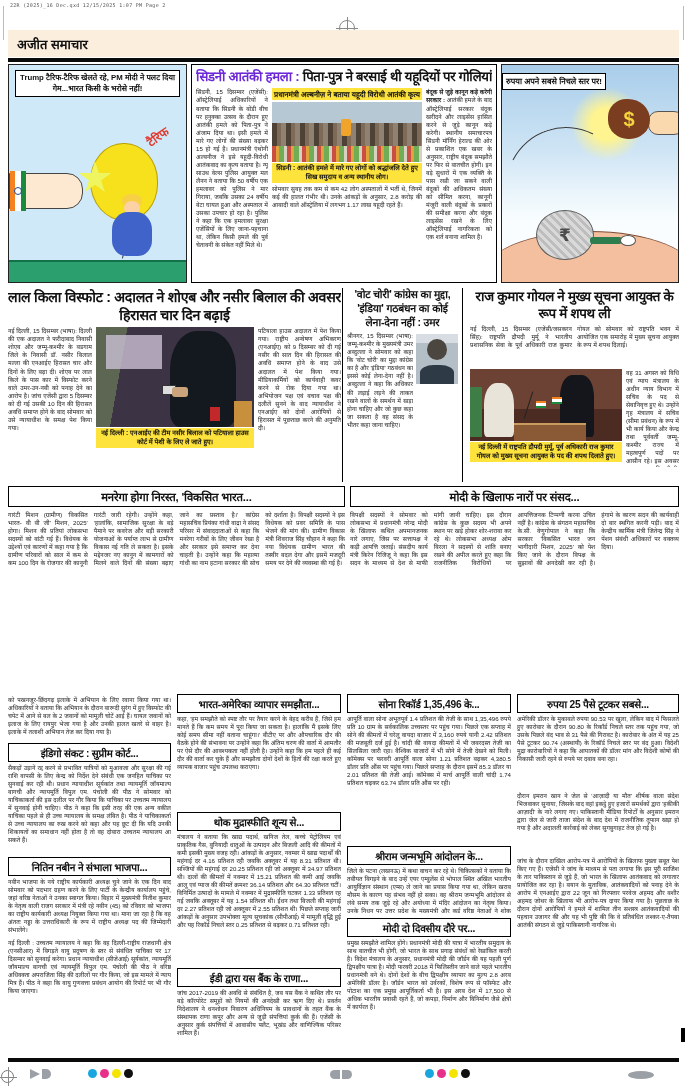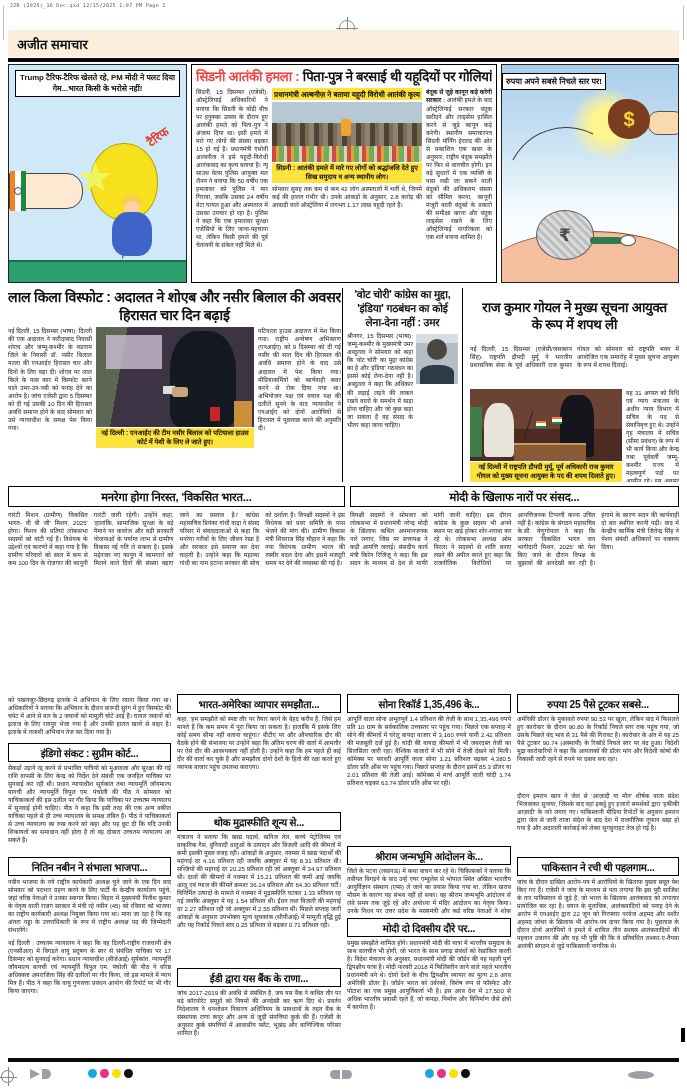--- a/index.html
+++ b/index.html
@@ -49,21 +49,21 @@
   .trump{position:absolute;right:26px;bottom:24px;width:52px;height:64px;z-index:2}
   .t-hair{position:absolute;left:14px;top:0;width:20px;height:12px;background:#f7d046;border-radius:50% 50% 30% 30%}
   .t-face{position:absolute;left:16px;top:7px;width:16px;height:14px;background:#fcd1a6;border-radius:50%}
   .t-body{position:absolute;left:4px;top:18px;width:40px;height:44px;background:#3f63c8;border-radius:40% 40% 35% 35%}
   .floorL{position:absolute;left:0;right:0;bottom:0;height:20px;background:#2ba06e;border-top:2px solid #13714a}
 
   
   .lead{left:191px;top:64px;width:306px;height:219px;border:1px solid #000;background:#fff;padding:2px 4px}
   .lead-head{text-align:center;white-space:nowrap;font-weight:bold;font-size:13.2px;letter-spacing:-.3px;
              line-height:1.55;overflow:hidden}
-  .lead-head .hr{color:#ef4444}
+  .lead-head .hr{color:#6d28d9}
   .lead-cols{display:flex;gap:4px;margin-top:1px;height:182px}
   .lcol{width:72px;flex:none}.mcol{width:150px;flex:none}.rcol{flex:1}
   .subhead{background:#ffe33d;font-weight:bold;font-size:7.3px;white-space:nowrap;overflow:hidden;
            padding:1px 2px;margin-bottom:2px;text-align:center}
   .crowd-photo{width:100%;height:60px;position:relative;background:#b6c8d4;overflow:hidden}
   .cp-crowd{position:absolute;top:34%;left:0;right:0;height:40%;
             background:repeating-linear-gradient(90deg,#4e4236 0 5px,#7d6b57 5px 9px,#8f8272 9px 14px)}
   .cp-flowers{position:absolute;bottom:0;left:0;right:0;height:28%;
             background:repeating-linear-gradient(90deg,#c94f43 0 4px,#e0a33c 4px 7px,#6fae57 7px 12px,#d8d0c0 12px 15px)}
   .cp-vest{position:absolute;left:46%;top:28%;width:10px;height:17px;background:#f0a42b;border-radius:2px}
@@ -110,21 +110,21 @@
   .omar-mod{left:342px;top:288px;width:121px;height:194px;border-left:1px solid #000;border-right:1px solid #000;
             padding:0 4px}
   .om-head{font-weight:bold;font-size:10.6px;text-align:center;line-height:1.3;letter-spacing:-.2px;margin:0}
   .om-photo{float:right;width:42px;height:50px;margin:2px 0 2px 3px;position:relative;
             background:linear-gradient(#d7dde2 0 18%,#b4bec6 18% 100%)}
   .omp-head{position:absolute;left:11px;top:5px;width:20px;height:21px;background:#4c4640;border-radius:50%}
   .omp-sh{position:absolute;left:4px;bottom:0;width:34px;height:19px;background:#2e3a45;border-radius:40% 40% 0 0}
   .om-body{margin-top:3px}
 
   .goyal-mod{left:470px;top:288px;width:209px;height:194px}
-  .gy-head{font-weight:bold;font-size:13.4px;text-align:center;line-height:1.3;letter-spacing:-.3px;margin:11px}
+  .gy-head{font-weight:bold;font-size:13.4px;text-align:center;line-height:1.3;letter-spacing:-.3px;margin:0}
   .gy-body{columns:2;column-gap:5px;height:42px;margin-top:2px}
   .gy-row{display:flex;gap:4px;margin-top:2px}
   .gy-pw{width:152px;flex:none}
   .goyal-photo{width:100%;height:72px;position:relative;overflow:hidden;
                background:linear-gradient(#6b4234 0 55%,#4c2c22 55% 100%)}
   .gp-green{position:absolute;left:0;top:18px;width:12px;height:50px;background:#3f7d46}
   .gp-left{position:absolute;left:14px;top:14px;width:30px;height:54px;background:#e9e4da;border-radius:40% 40% 10% 10%}
   .gp-right{position:absolute;right:28px;top:6px;width:34px;height:62px;background:#14161c;border-radius:35% 35% 8% 8%}
   .gp-table{position:absolute;left:44px;bottom:0;width:72px;height:16px;background:#8a5a36;border-top:2px solid #c99b5e}
   .gp-flag1{position:absolute;left:66px;top:32px;width:10px;height:7px;
@@ -365,21 +365,20 @@
 
   <div class="c4" id="col4">
     <div class="sec">
       <div class="box-head">रुपया 25 पैसे टूटकर सबसे...</div>
       <p class="bt" style="height:72px">अमेरिकी डॉलर के मुकाबले रुपया 90.53 पर खुला, लेकिन बाद में फिसलते हुए कारोबार के दौरान 90.80 के रिकॉर्ड निचले स्तर तक पहुंच गया, जो उसके पिछले बंद भाव से 31 पैसे की गिरावट है। कारोबार के अंत में यह 25 पैसे टूटकर 90.74 (अस्थायी) के रिकॉर्ड निचले स्तर पर बंद हुआ। विदेशी मुद्रा कारोबारियों ने कहा कि आयातकों की डॉलर मांग और विदेशी कोषों की निकासी जारी रहने से रुपये पर दबाव बना रहा।</p>
     </div>
     <div class="sec">
       <p class="bt" style="height:60px">दौरान इमरान खान ने जेल से 'आज़ादी या मौत' शीर्षक वाला संदेश भिजवाकर सुनाया, जिसके बाद वहां इकट्ठे हुए हजारों समर्थकों द्वारा 'हकीकी आज़ादी' के नारे लगाए गए। पाकिस्तानी मीडिया रिपोर्टों के अनुसार इमरान द्वारा जेल से जारी ताजा संदेश के बाद देश में राजनीतिक तूफान खड़ा हो गया है और अदालती कार्रवाई को लेकर सुगबुगाहट तेज हो गई है।</p>
     </div>
     <div class="sec">
-      <div class="box-head">पाकिस्तान ने रची थी पहलगाम...</div>
       <p class="bt" style="height:168px">जांच के दौरान दाखिल आरोप-पत्र में आरोपियों के खिलाफ पुख्ता सबूत पेश किए गए हैं। एजेंसी ने जांच के माध्यम से पता लगाया कि इस पूरी साजिश के तार पाकिस्तान से जुड़े हैं, जो भारत के खिलाफ आतंकवाद को लगातार प्रायोजित कर रहा है। बयान के मुताबिक, आतंकवादियों को पनाह देने के आरोप में एनआईए द्वारा 22 जून को गिरफ्तार परवेज अहमद और बशीर अहमद जोथर के खिलाफ भी आरोप-पत्र दायर किया गया है। पूछताछ के दौरान दोनों आरोपियों ने हमले में शामिल तीन सशस्त्र आतंकवादियों की पहचान उजागर की और यह भी पुष्टि की कि वे प्रतिबंधित लश्कर-ए-तैयबा आतंकी संगठन से जुड़े पाकिस्तानी नागरिक थे।</p>
     </div>
   </div>
 
   <div class="bot-rule"></div>
   <div class="right-tick"></div>
   <div class="regstrip">
     <div class="rs-cross">
         <div class="rc-h"></div>
         <div class="rc-v"></div>

